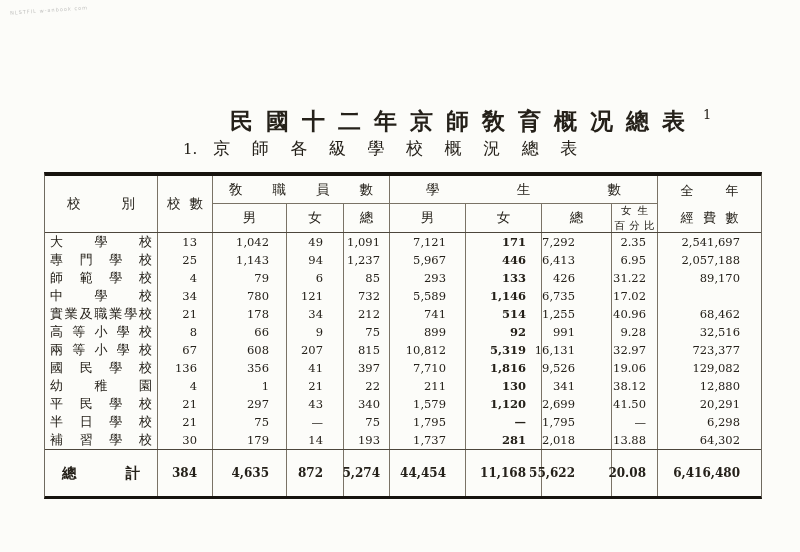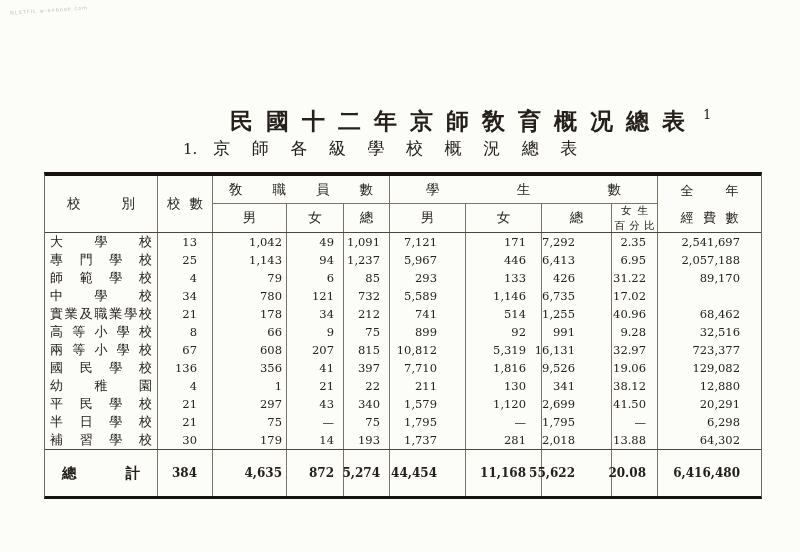--- a/index.html
+++ b/index.html
@@ -42,22 +42,22 @@
   .th-stud-t{grid-column:8;grid-row:2;}
   .th-pct{grid-column:9;grid-row:2;flex-direction:column;gap:1px;}
   .th-pct .l1{width:27px;font-size:10.5px;}
   .th-pct .l2{width:40px;font-size:10.5px;}
 
   .tr{display:grid;grid-template-columns:var(--cols);height:18px;}
   .td{border-right:1px solid #7a7366;display:flex;align-items:center;font-size:11.5px;
       box-sizing:border-box;}
   .td.label{font-size:13px;padding:0 5px;}
   .td.num{justify-content:flex-end;}
-  .c2{padding-right:15px;text-align:center;} .c3{padding-right:4px;} .c4{padding-right:9px;}
-  .c5{padding-right:9px;}  .c6{padding-right:28px;} .c7{padding-right:15px;}
+  .c2{padding-right:15px;text-align:center;} .c3{padding-right:17px;} .c4{padding-right:20px;}
+  .c5{padding-right:9px;}  .c6{padding-right:19px;} .c7{padding-right:15px;font-weight:bold;}
   .c8{padding-right:36px;} .c9{padding-right:11px;} .c10{padding-right:21px;border-right:none;}
 
   .total-row{display:grid;grid-template-columns:var(--cols);height:46px;
              border-top:1px solid #4c463c;}
   .total-row .td{font-weight:700;font-size:12px;}
   .total-row .td.label{font-size:14.5px;padding:0 17px;}
 </style>
 </head>
 <body>
 

